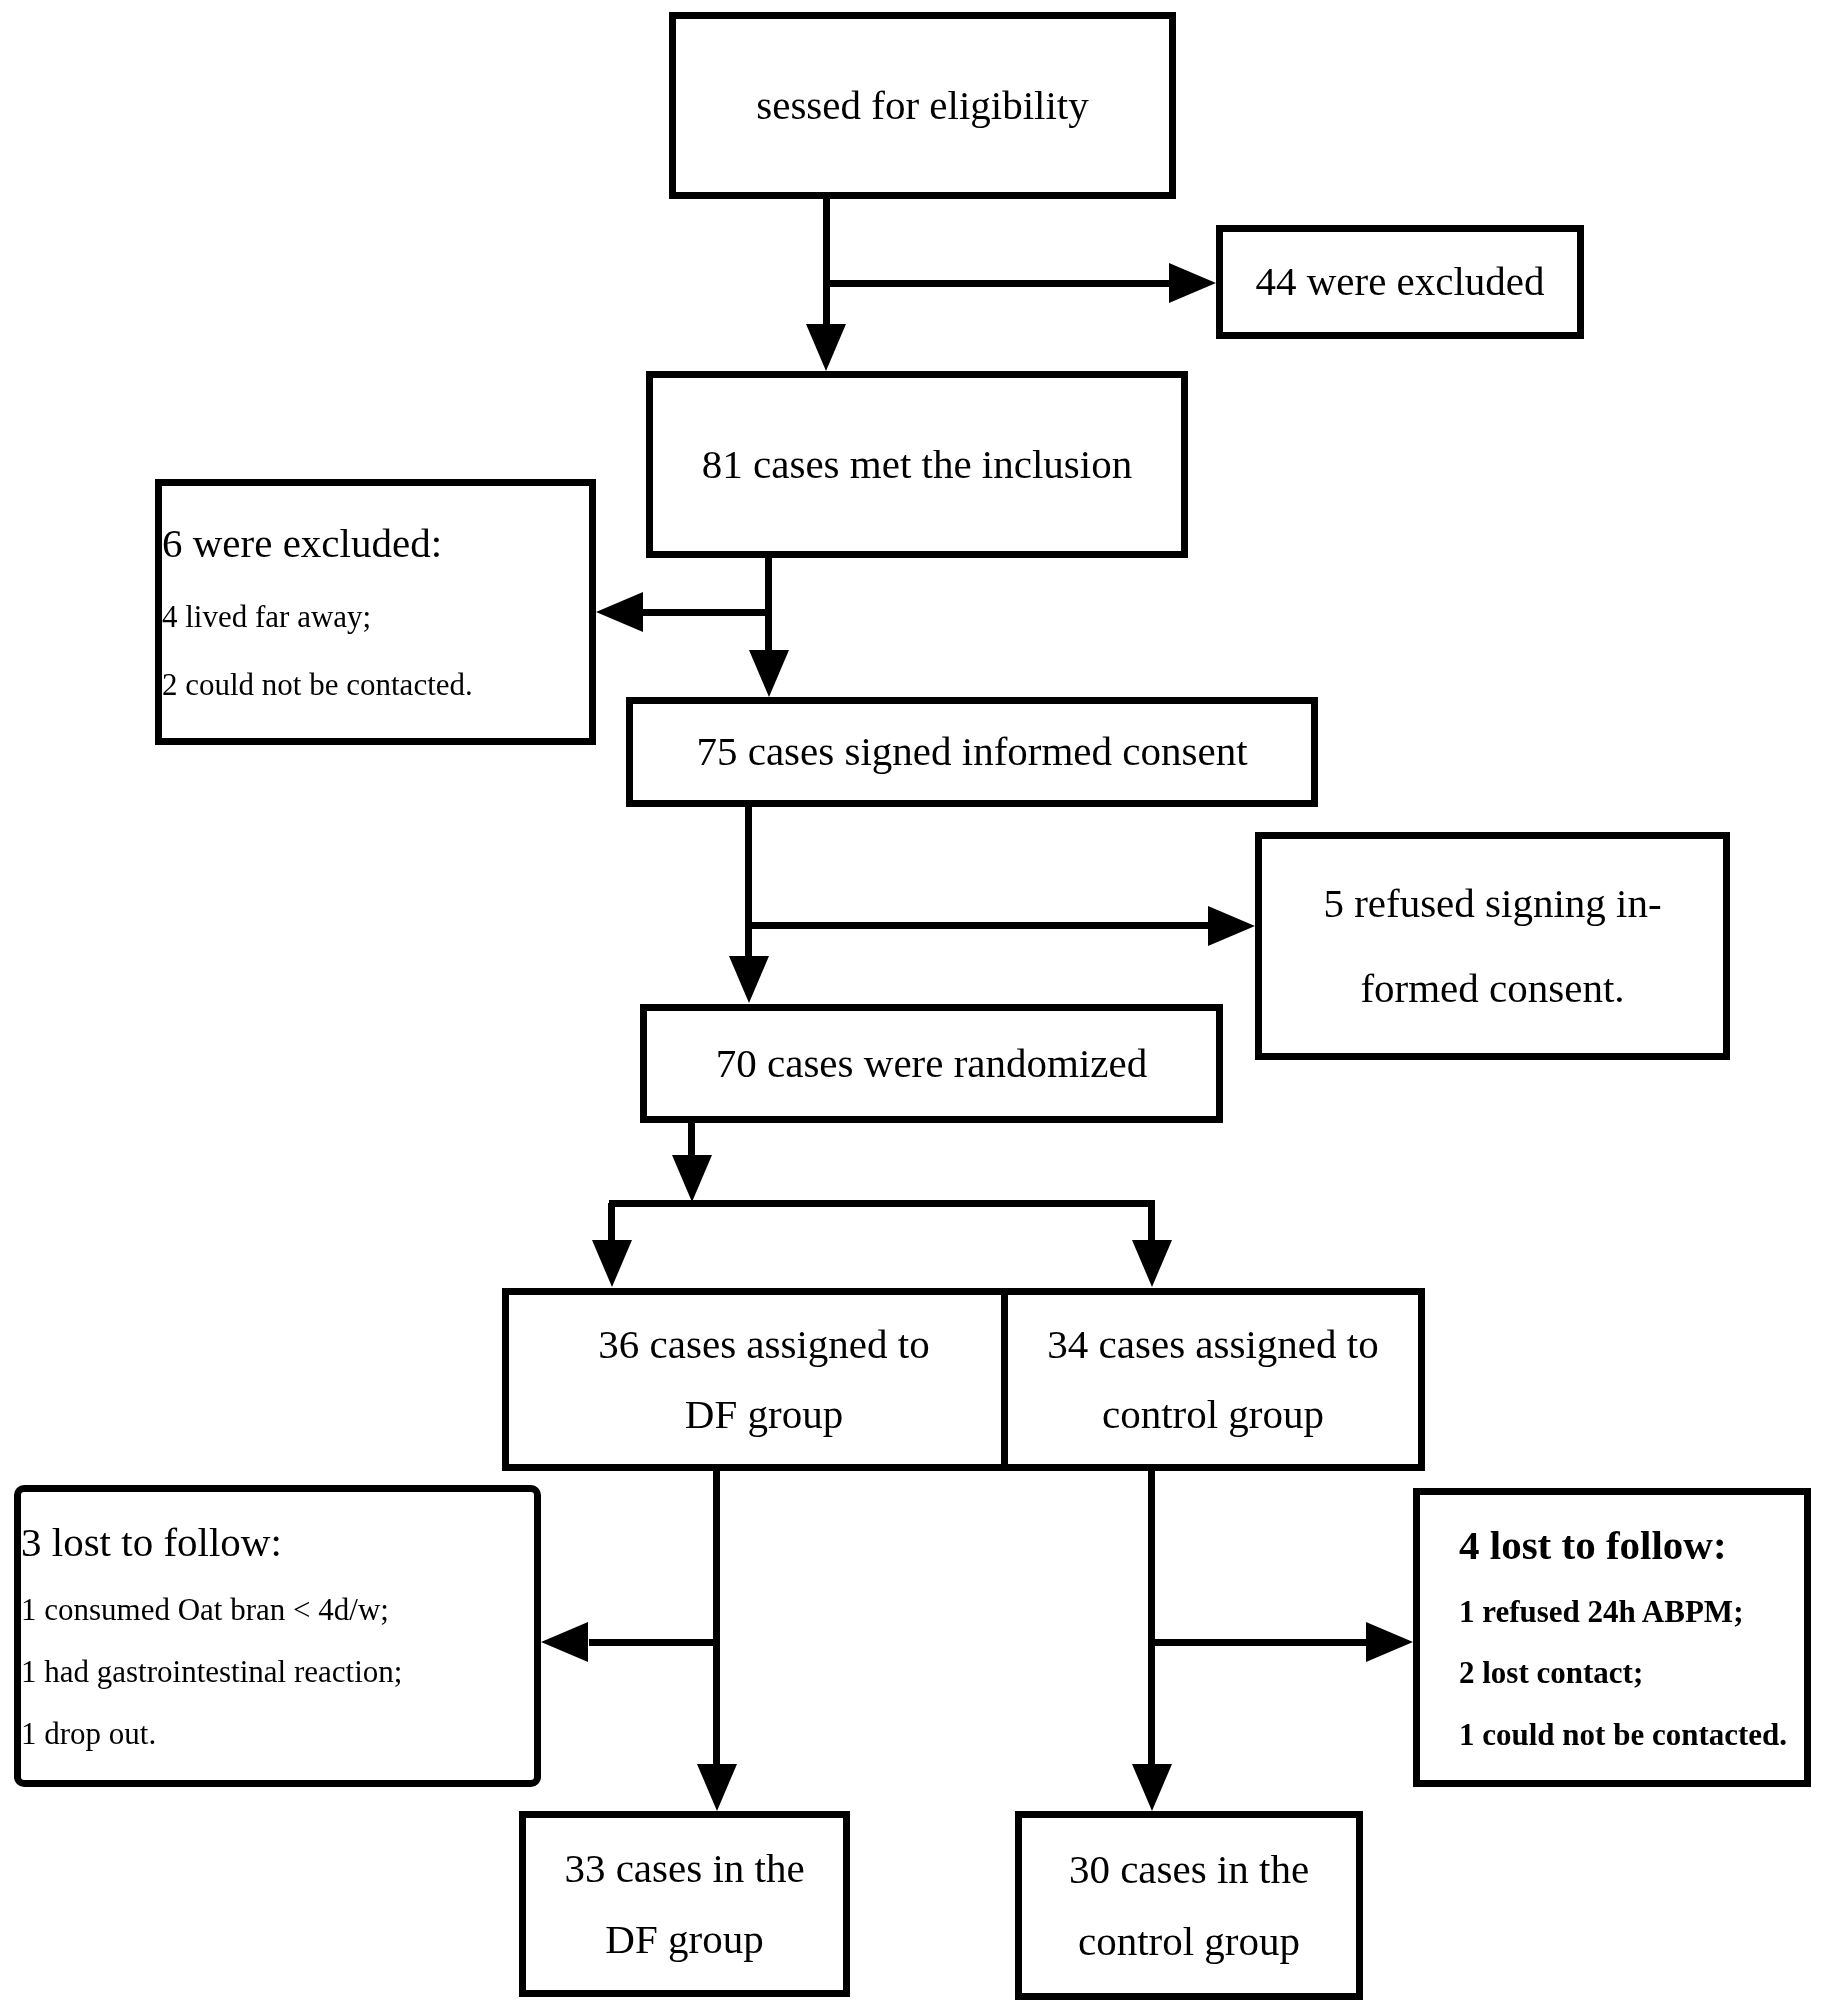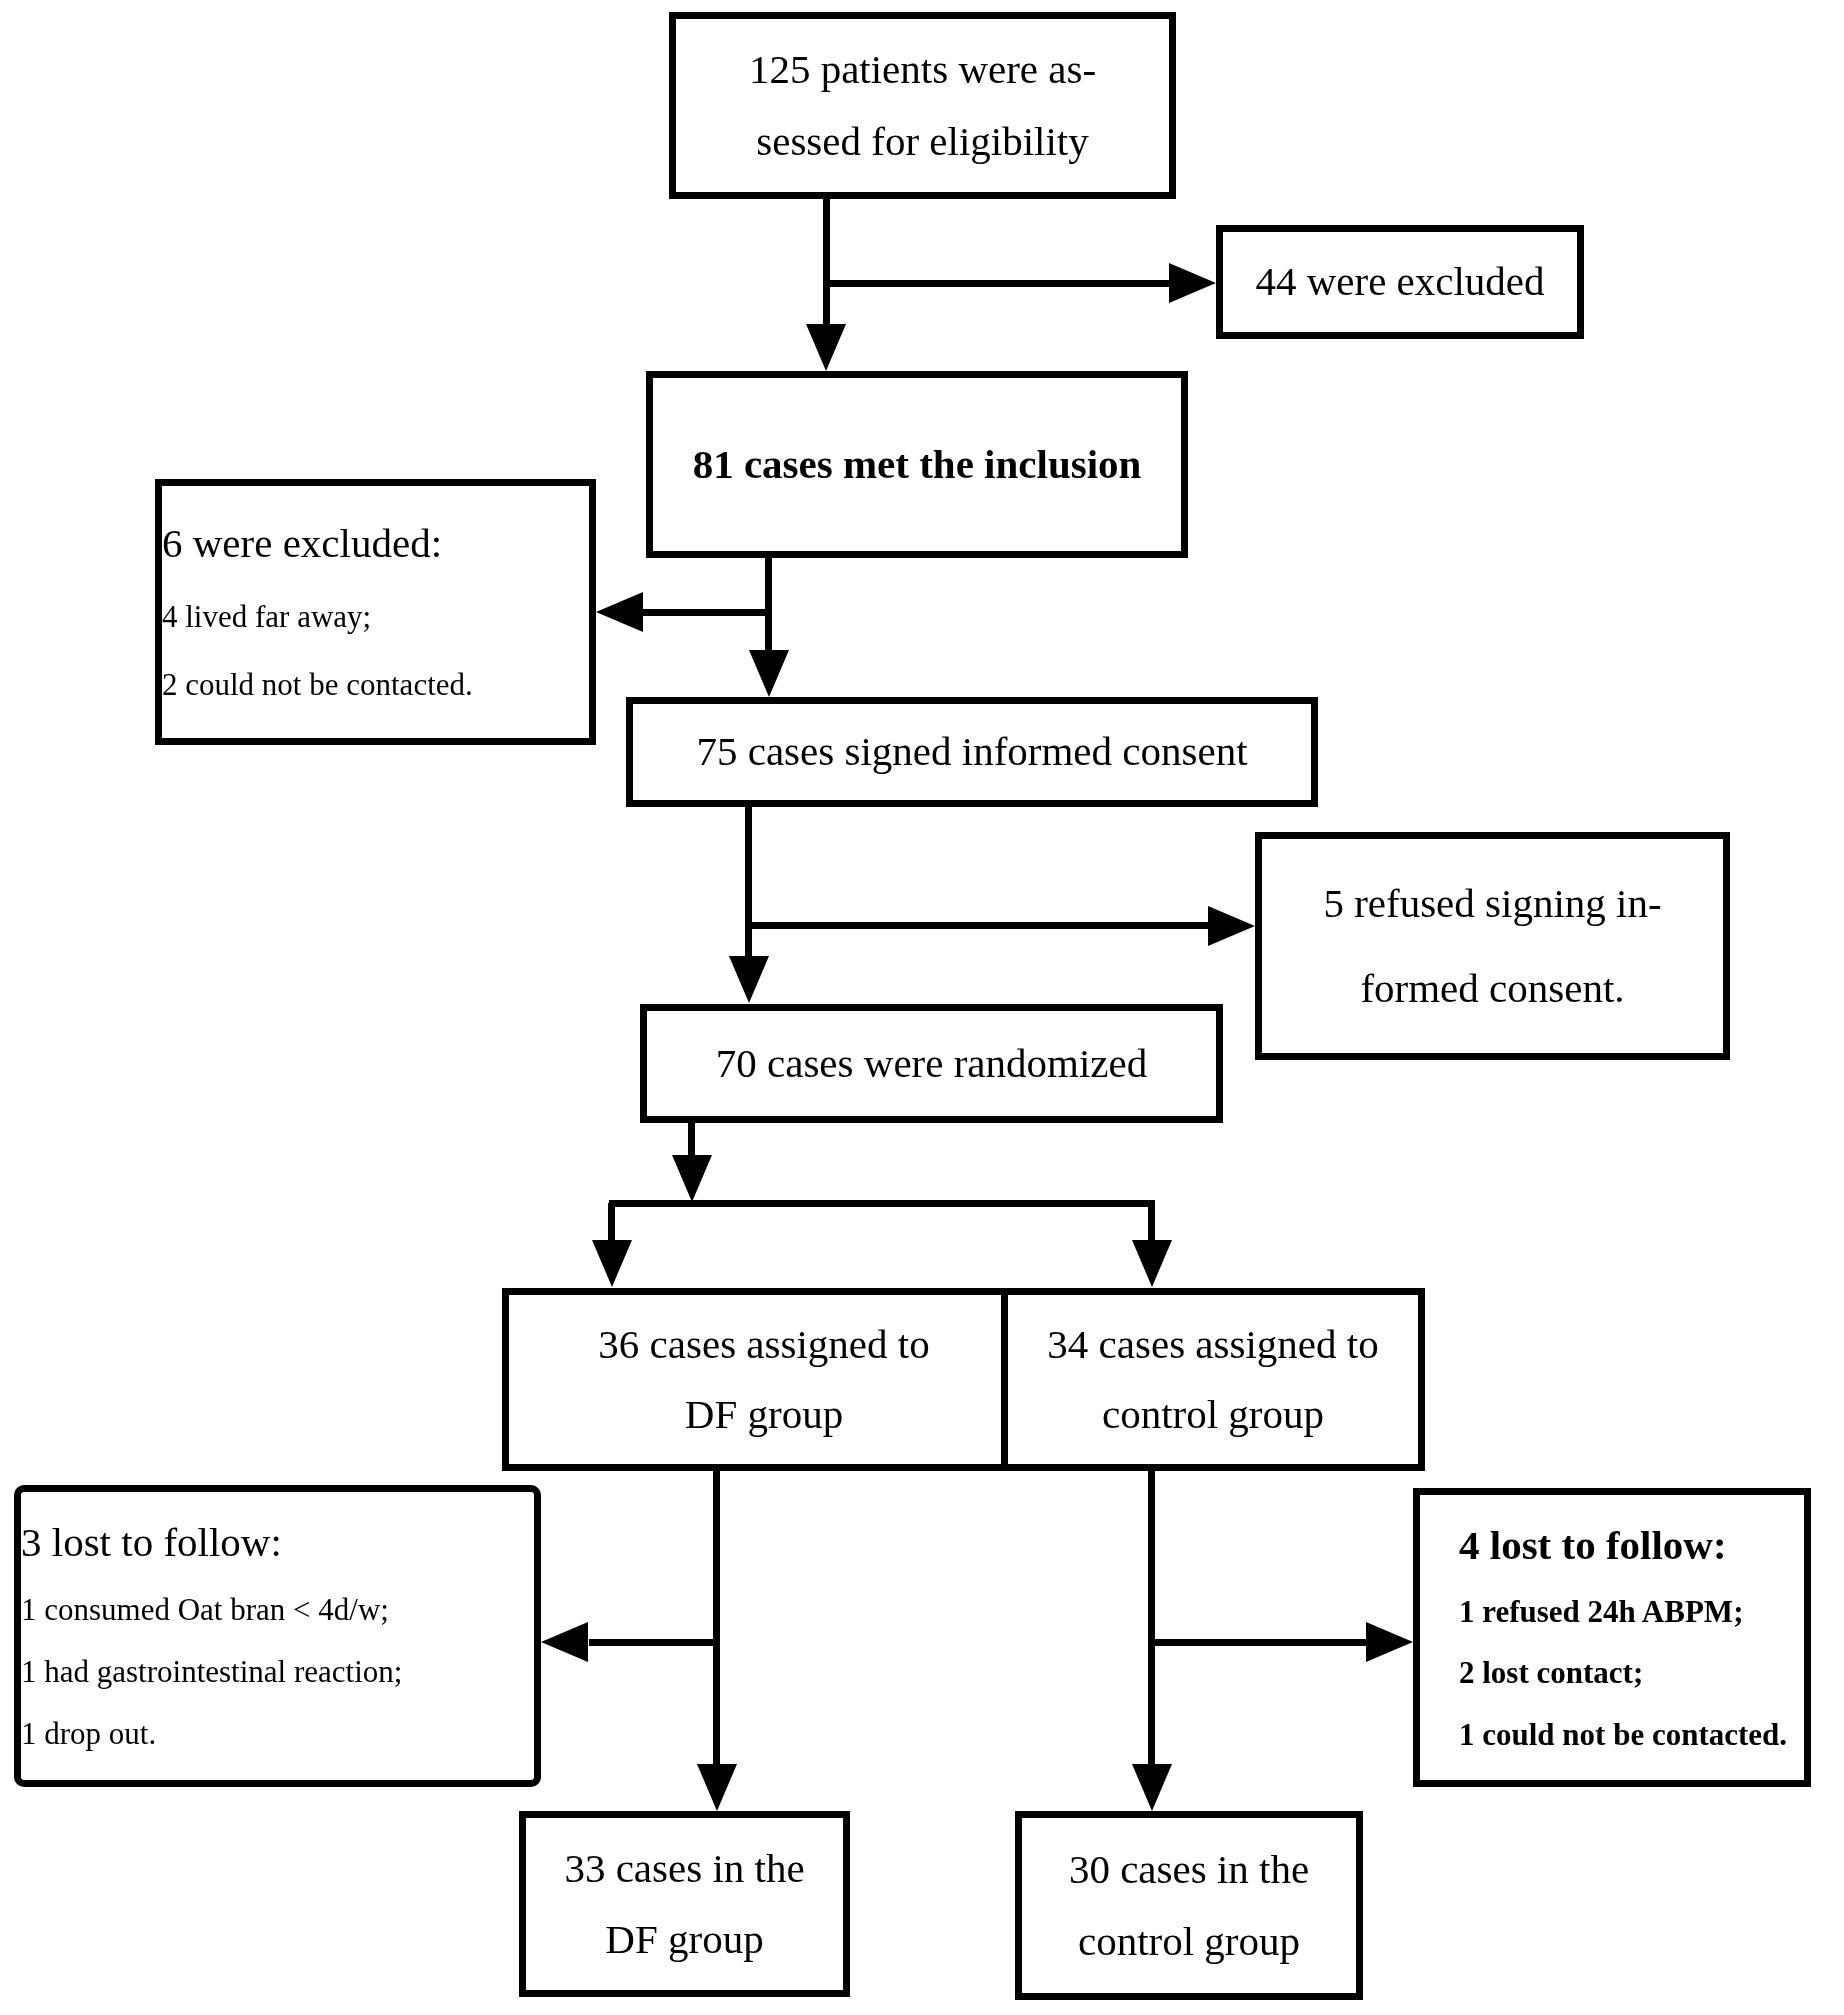--- a/index.html
+++ b/index.html
@@ -31,29 +31,28 @@
   .arr.down  { border-left: 20px solid transparent; border-right: 20px solid transparent; border-top: 47px solid #000000; }
   .arr.right { border-top: 20px solid transparent; border-bottom: 20px solid transparent; border-left: 47px solid #000000; }
   .arr.left  { border-top: 20px solid transparent; border-bottom: 20px solid transparent; border-right: 47px solid #000000; }
 </style>
 </head>
 <body>
 
 <div class="canvas">
 
   <div class="box center" style="left:669px; top:12.4px; width:507px; height:187px;">
-    <span class="main">125 patients were as-</span>
     <span class="main">sessed for eligibility</span>
   </div>
 
   <div class="box center" style="left:1216px; top:225px; width:368px; height:114px;">
     <span class="main">44 were excluded</span>
   </div>
 
-  <div class="box center" style="left:646px; top:371px; width:542px; height:187px;font-weight:bold;">
+  <div class="box center" style="left:646px; top:371px; width:542px; height:187px;">
     <span class="main">81 cases met the inclusion</span>
   </div>
 
   <div class="box left" style="left:155px; top:479px; width:441px; height:266px;">
     <span class="main">6 were excluded:</span>
     <span class="item">4 lived far away;</span>
     <span class="item">2 could not be contacted.</span>
   </div>
 
   <div class="box center" style="left:626px; top:697px; width:692px; height:110px;">

